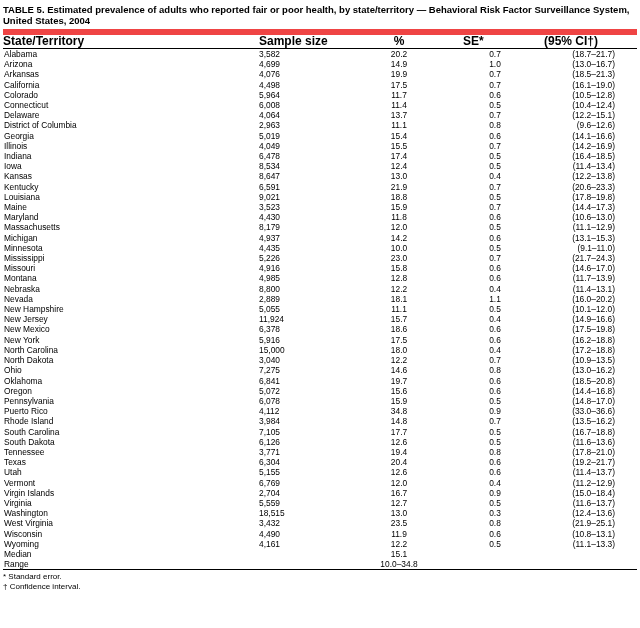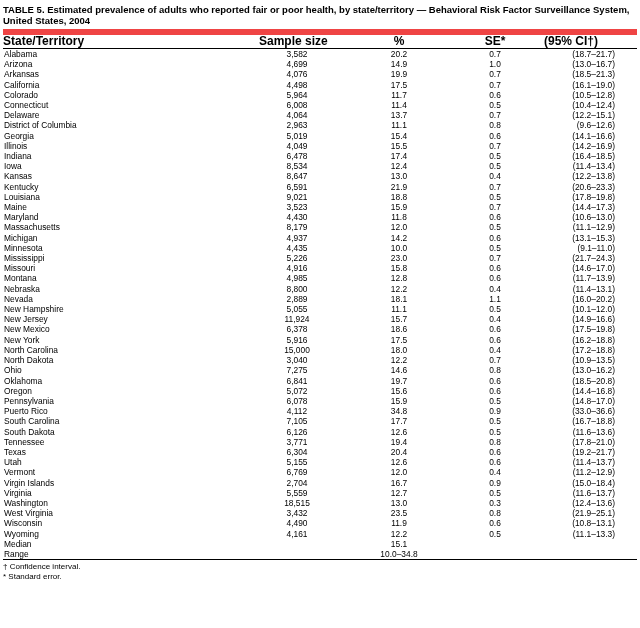--- a/index.html
+++ b/index.html
@@ -34,32 +34,32 @@
     font-weight: bold;
     text-align: left;
     border-top: 6px solid #ef4444;
     border-bottom: 1px solid #000;
     padding: 2px 0;
     line-height: 9px;
     white-space: nowrap;
   }
   thead th.col-sample { text-align: left; }
   thead th.col-pct    { text-align: center; }
-  thead th.col-se     { text-align: center; }
+  thead th.col-se     { text-align: left; }
   thead th.col-ci     { text-align: center; padding-right: 22px; }
   tbody td {
     font-size: 8.4px;
     line-height: 10.2px;
     height: 10.2px;
     padding: 0;
     white-space: nowrap;
     overflow: hidden;
   }
   td.col-state  { text-align: left; padding-left: 1px; }
-  td.col-sample { text-align: center; }
+  td.col-sample { text-align: left; }
   td.col-pct    { text-align: center; }
   td.col-se     { text-align: center; }
   td.col-ci     { text-align: right; padding-right: 22px; }
   .footnotes { padding: 2px 3px 0 3px; }
   .footnote  { font-size: 8px; line-height: 9.5px; }
 </style>
 </head>
 <body>
 
 <div class="title">TABLE 5. Estimated prevalence of adults who reported fair or poor health, by state/territory — Behavioral Risk Factor Surveillance System, United States, 2004</div>
@@ -328,20 +328,27 @@
         <td class="col-ci">(14.8–17.0)</td>
       </tr>
       <tr>
         <td class="col-state">Puerto Rico</td>
         <td class="col-sample">4,112</td>
         <td class="col-pct">34.8</td>
         <td class="col-se">0.9</td>
         <td class="col-ci">(33.0–36.6)</td>
       </tr>
       <tr>
+        <td class="col-state">Rhode Island</td>
+        <td class="col-sample">3,984</td>
+        <td class="col-pct">14.8</td>
+        <td class="col-se">0.7</td>
+        <td class="col-ci">(13.5–16.2)</td>
+      </tr>
+      <tr>
         <td class="col-state">South Carolina</td>
         <td class="col-sample">7,105</td>
         <td class="col-pct">17.7</td>
         <td class="col-se">0.5</td>
         <td class="col-ci">(16.7–18.8)</td>
       </tr>
       <tr>
         <td class="col-state">South Dakota</td>
         <td class="col-sample">6,126</td>
         <td class="col-pct">12.6</td>
@@ -429,15 +436,15 @@
         <td class="col-state">Range</td>
         <td class="col-sample"></td>
         <td class="col-pct">10.0–34.8</td>
         <td class="col-se"></td>
         <td class="col-ci"></td>
       </tr>
     </tbody>
 </table>
 
 <div class="footnotes">
+  <div class="footnote">* Standard error.</div>
   <div class="footnote">† Confidence interval.</div>
-  <div class="footnote">* Standard error.</div>
 </div>
 
 </body></html>

